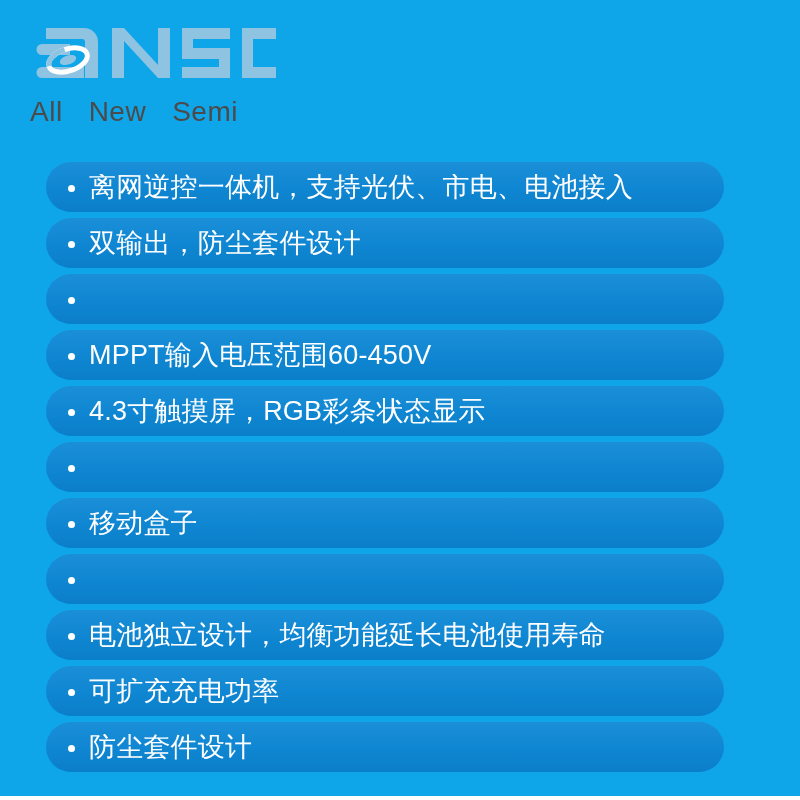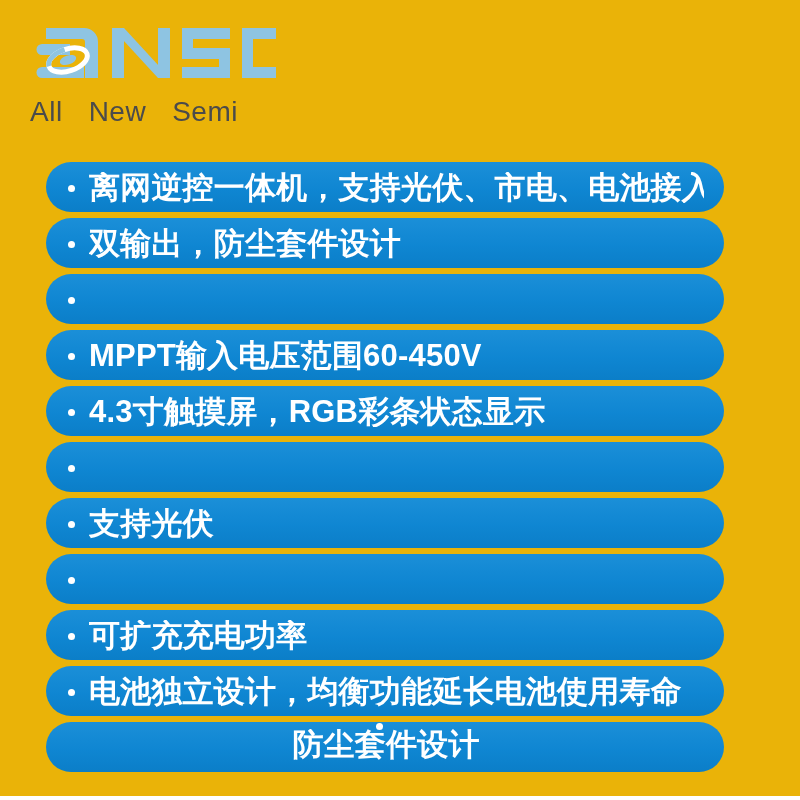--- a/index.html
+++ b/index.html
@@ -11,21 +11,21 @@
     height: 800px;
     background: #ffffff;
     font-family: "Liberation Sans", "DejaVu Sans", sans-serif;
     overflow: hidden;
   }
 
   #page {
     position: relative;
     width: 800px;
     height: 796px;
-    background: #eab308;
+    background: #0ea5e9;
   }
 
   
   .brand {
     position: absolute;
     left: 16px;
     top: 14px;
     width: 300px;
     height: 120px;
   }
@@ -76,40 +76,39 @@
     background: linear-gradient(180deg, #1b8fd8 0%, #0f86d2 55%, #0b7ec8 100%);
     display: flex;
     align-items: center;
     padding-left: 22px;
     padding-right: 20px;
     color: #ffffff;
     overflow: hidden;
   }
   .pill:last-child {
     margin-bottom: 4px;
-    flex-direction: column;
   }
 
   .pill-bullet {
     flex: 0 0 auto;
     width: 7px;
     height: 7px;
     border-radius: 50%;
     background: #ffffff;
     margin-right: 14px;
     position: relative;
     top: 1px;
   }
 
   .pill-text {
     flex: 1 1 auto;
-    font-size: 31px;
+    font-size: 27px;
     line-height: 1;
     color: #ffffff;
-    font-weight: 700;
+    font-weight: 400;
     letter-spacing: 0.2px;
     white-space: nowrap;
     overflow: hidden;
   }
 </style>
 </head>
 <body>
 
 <div id="page">
 
@@ -179,37 +178,37 @@
       <span class="pill-bullet"></span>
       <span class="pill-text">4.3寸触摸屏，RGB彩条状态显示</span>
     </div>
 
     <div class="pill">
       <span class="pill-bullet"></span>
     </div>
 
     <div class="pill">
       <span class="pill-bullet"></span>
-      <span class="pill-text">支持光伏</span>
-    </div>
-
-    <div class="pill">
-      <span class="pill-bullet"></span>
+      <span class="pill-text">移动盒子</span>
+    </div>
+
+    <div class="pill">
+      <span class="pill-bullet"></span>
+    </div>
+
+    <div class="pill">
+      <span class="pill-bullet"></span>
+      <span class="pill-text">电池独立设计，均衡功能延长电池使用寿命</span>
     </div>
 
     <div class="pill">
       <span class="pill-bullet"></span>
       <span class="pill-text">可扩充充电功率</span>
     </div>
 
     <div class="pill">
       <span class="pill-bullet"></span>
-      <span class="pill-text">电池独立设计，均衡功能延长电池使用寿命</span>
-    </div>
-
-    <div class="pill">
-      <span class="pill-bullet"></span>
       <span class="pill-text">防尘套件设计</span>
     </div>
 
   </div>
 
 </div>
 
 </body></html>

